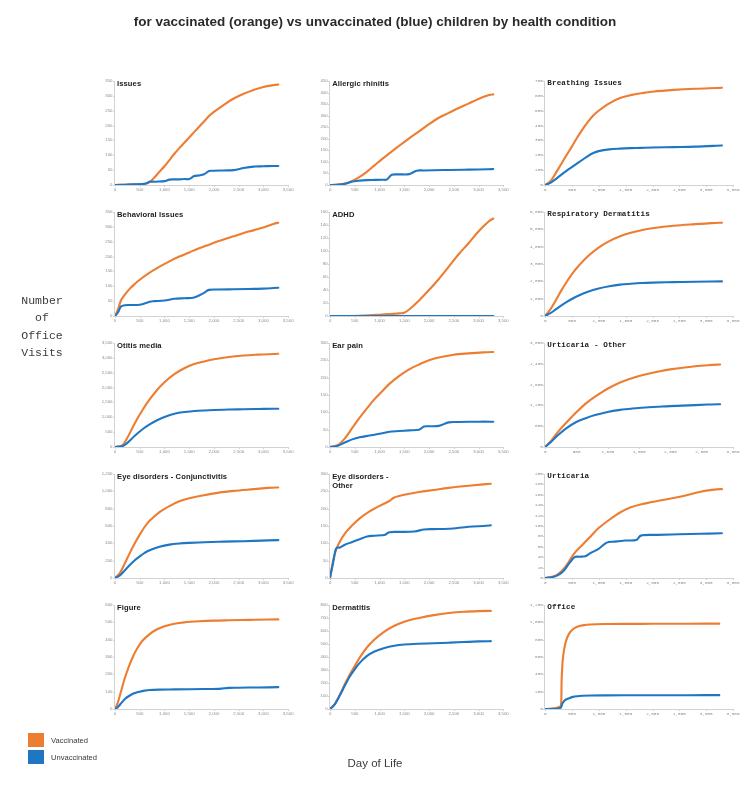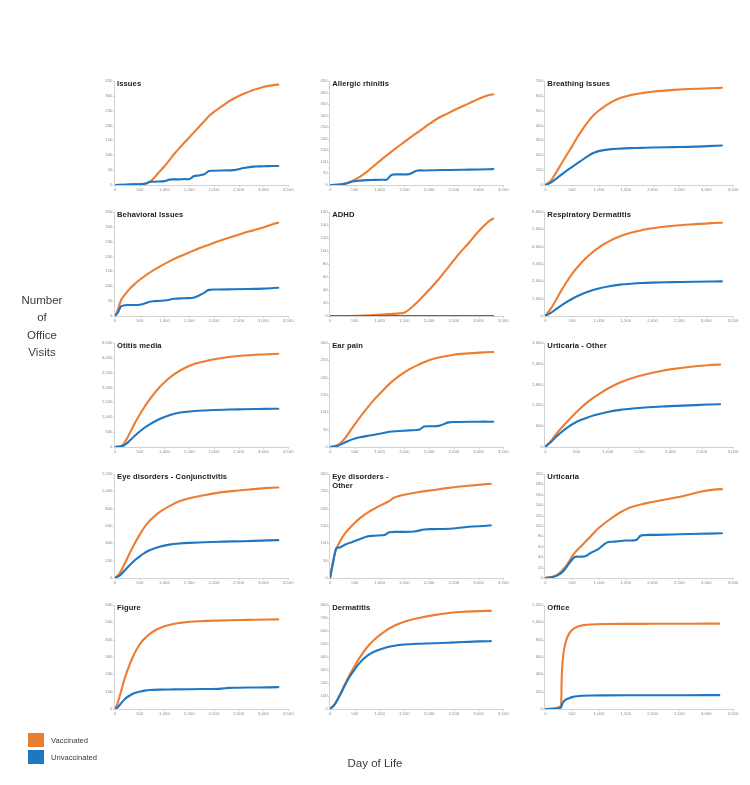--- a/index.html
+++ b/index.html
@@ -34,21 +34,21 @@
   .chart-row {
     display:flex;
     width:100%;
     height:131px;
   }
   .chart-cell {
     position:relative;
     flex:1 1 0;
     padding:4px 6px 2px 2px;
   }
-  .chart-cell.wide { flex: 1.07 1 0; }
+  .chart-cell.wide { flex: 1.07 1 0; font-family: Liberation Mono, monospace; }
 
   
   .chart {
     position:relative;
     width:100%;
     height:100%;
   }
   .chart-title {
     position:absolute;
     left:30px; top:3px;
@@ -113,21 +113,21 @@
   
   #ylabel {
     position:absolute;
     left:4px; top:292px;
     width:76px;
     text-align:center;
     font-size:11.5px;
     color:#3c3c3c;
     line-height:1.5;
   }
-  #ylabel span { display:block; }
+  #ylabel span { display:block;font-family:Liberation Mono, monospace; }
   #xlabel {
     position:absolute;
     left:0; top:757px;
     width:750px;
     text-align:center;
     font-size:11.5px;
     color:#3c3c3c;
   }
 
   
@@ -146,20 +146,21 @@
   }
   .legend-label {
     font-size:7.6px;
     color:#3a3a3a;
   }
 </style>
 </head>
 <body>
 
 <div id="figure-title">
+  <span class="line">for vaccinated (orange) vs unvaccinated (blue) children by health condition</span>
 </div>
 
 <div id="ylabel">
   <span>Number</span>
   <span>of</span>
   <span>Office</span>
   <span>Visits</span>
 </div>
 
 <div id="plot-area">

